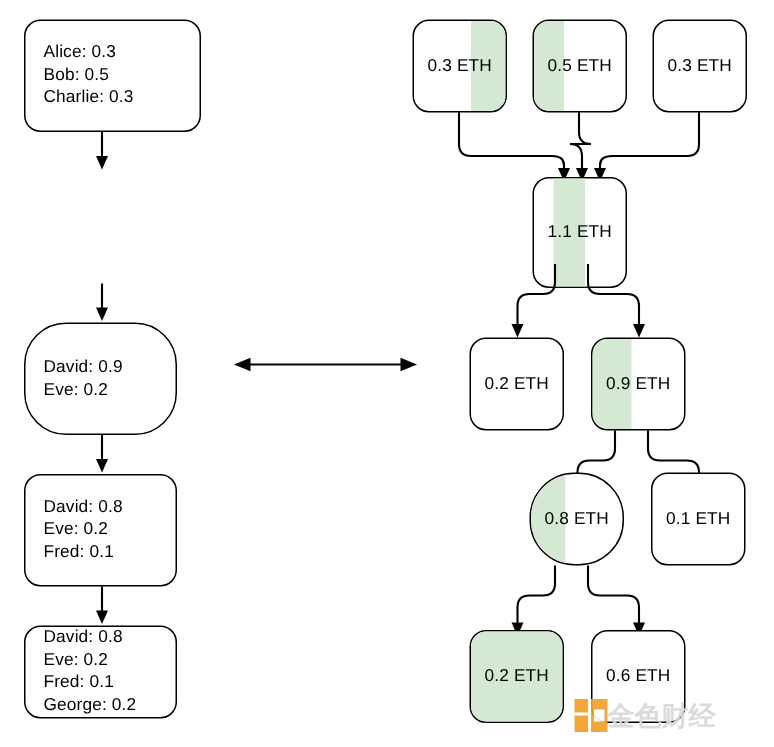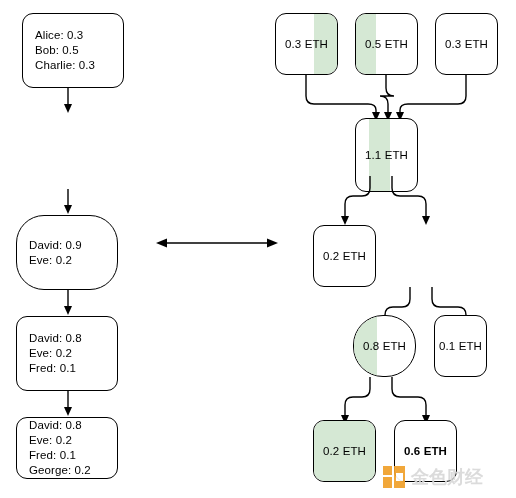--- a/index.html
+++ b/index.html
@@ -74,21 +74,20 @@
 
   
   #watermark {
     position: absolute;
     left: 383px;
     top: 462px;
     width: 128px;
     height: 30px;
     display: flex;
     align-items: center;
-    gap: 6px;
     opacity: 0.92;
   }
   #watermark .wm-mark {
     position: relative;
     width: 22px;
     height: 22px;
     flex: 0 0 22px;
   }
   #watermark .wm-mark .sq-a {
     position: absolute;
@@ -121,21 +120,21 @@
     color: #d9d9d9;
     letter-spacing: 0px;
     white-space: nowrap;
   }
 </style>
 </head>
 <body>
 
 <div id="stage">
 
-  <div class="node acct" style="left:16px; top:13px; width:102px; height:75px;margin-left:6px;">
+  <div class="node acct" style="left:16px; top:13px; width:118px; height:75px;">
     <span class="txt">Alice: 0.3
 Bob: 0.5
 Charlie: 0.3</span>
   </div>
 
   <svg class="edge" style="left:60px; top:88px; width:16px; height:26px;" viewBox="0 0 16 26">
     <line x1="8" y1="0" x2="8" y2="18"></line>
     <polygon points="8,25 4,16 12,16"></polygon>
   </svg>
 
@@ -214,50 +213,54 @@
     <path d="M 70 0 L 70 12 Q 70 20 62 20 L 53 20 Q 45 20 45 28 L 45 42"></path>
     <polygon points="45,49 41,40 49,40"></polygon>
     <path d="M 92 0 L 92 12 Q 92 20 100 20 L 118 20 Q 126 20 126 28 L 126 42"></path>
     <polygon points="126,49 122,40 130,40"></polygon>
   </svg>
 
   <div class="node utxo" style="left:313px; top:225px; width:63px; height:62px;">
     <span class="txt">0.2 ETH</span>
   </div>
 
+  <div class="node utxo" style="left:394px; top:225px; width:63px; height:62px;">
+    <span class="fill" style="left:0; width:42%;"></span>
+    <span class="txt">0.9 ETH</span>
+  </div>
 
   <svg class="edge" style="left:340px; top:287px; width:170px; height:50px;" viewBox="0 0 170 50">
     <path d="M 70 0 L 70 12 Q 70 20 62 20 L 53 20 Q 45 20 45 28 L 45 42"></path>
     <polygon points="45,49 41,40 49,40"></polygon>
     <path d="M 92 0 L 92 12 Q 92 20 100 20 L 118 20 Q 126 20 126 28 L 126 42"></path>
     <polygon points="126,49 122,40 130,40"></polygon>
   </svg>
 
   <div class="node utxo" style="left:353px; top:315px; width:63px; height:62px;border-radius:30px;">
     <span class="fill" style="left:0; width:38%;"></span>
     <span class="txt">0.8 ETH</span>
   </div>
 
-  <div class="node utxo" style="left:434px; top:315px; width:53px; height:62px;">
+  <div class="node utxo" style="left:434px; top:315px; width:63px; height:62px;">
     <span class="txt">0.1 ETH</span>
   </div>
 
   <svg class="edge" style="left:300px; top:377px; width:170px; height:48px;" viewBox="0 0 170 48">
     <path d="M 70 0 L 70 12 Q 70 20 62 20 L 53 20 Q 45 20 45 28 L 45 40"></path>
     <polygon points="45,47 41,38 49,38"></polygon>
     <path d="M 92 0 L 92 12 Q 92 20 100 20 L 118 20 Q 126 20 126 28 L 126 40"></path>
     <polygon points="126,47 122,38 130,38"></polygon>
   </svg>
 
   <div class="node utxo" style="left:313px; top:420px; width:63px; height:62px;">
     <span class="fill" style="left:0; right:0;"></span>
     <span class="txt">0.2 ETH</span>
   </div>
 
-  <div class="node utxo" style="left:394px; top:420px; width:63px; height:62px;font-weight:bold;">
+  <div class="node utxo" style="left:394px; top:420px; width:63px; height:62px;">
     <span class="txt">0.6 ETH</span>
   </div>
 
   <div id="watermark">
     <span class="wm-mark">
       <span class="sq-a"></span>
       <span class="sq-b"></span>
       <span class="sq-c"></span>
       <span class="sq-d"></span>
     </span>

